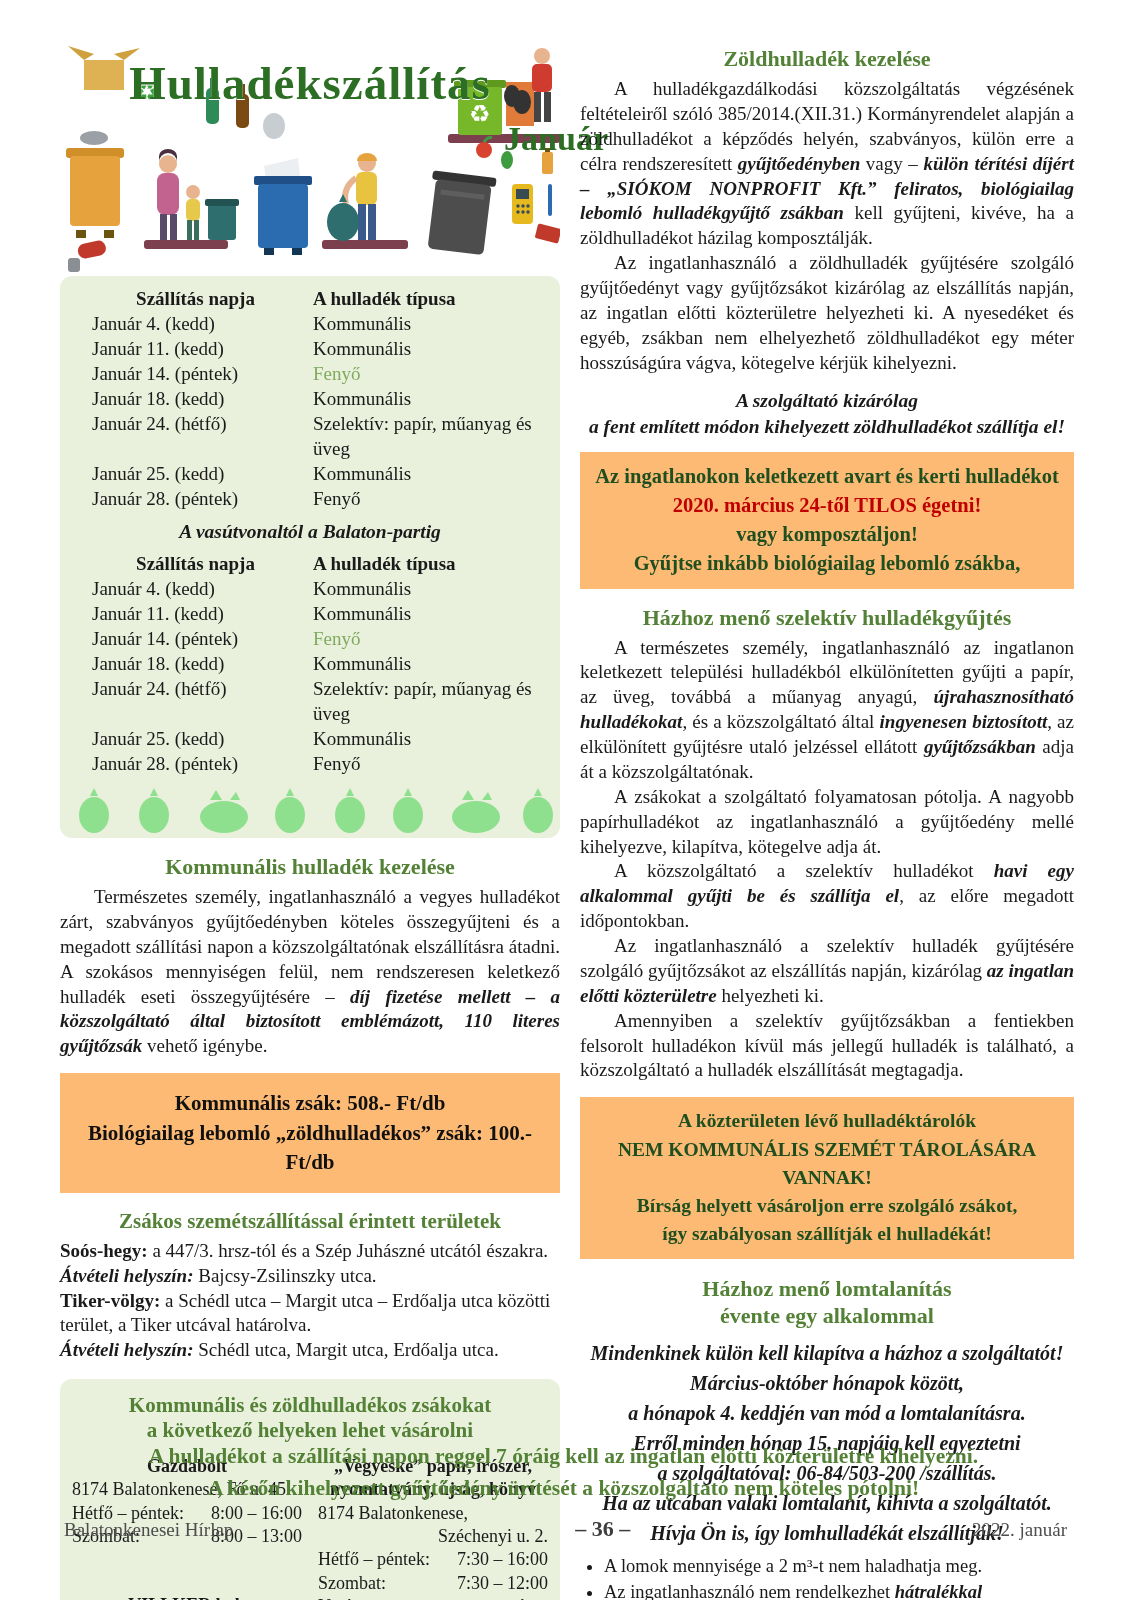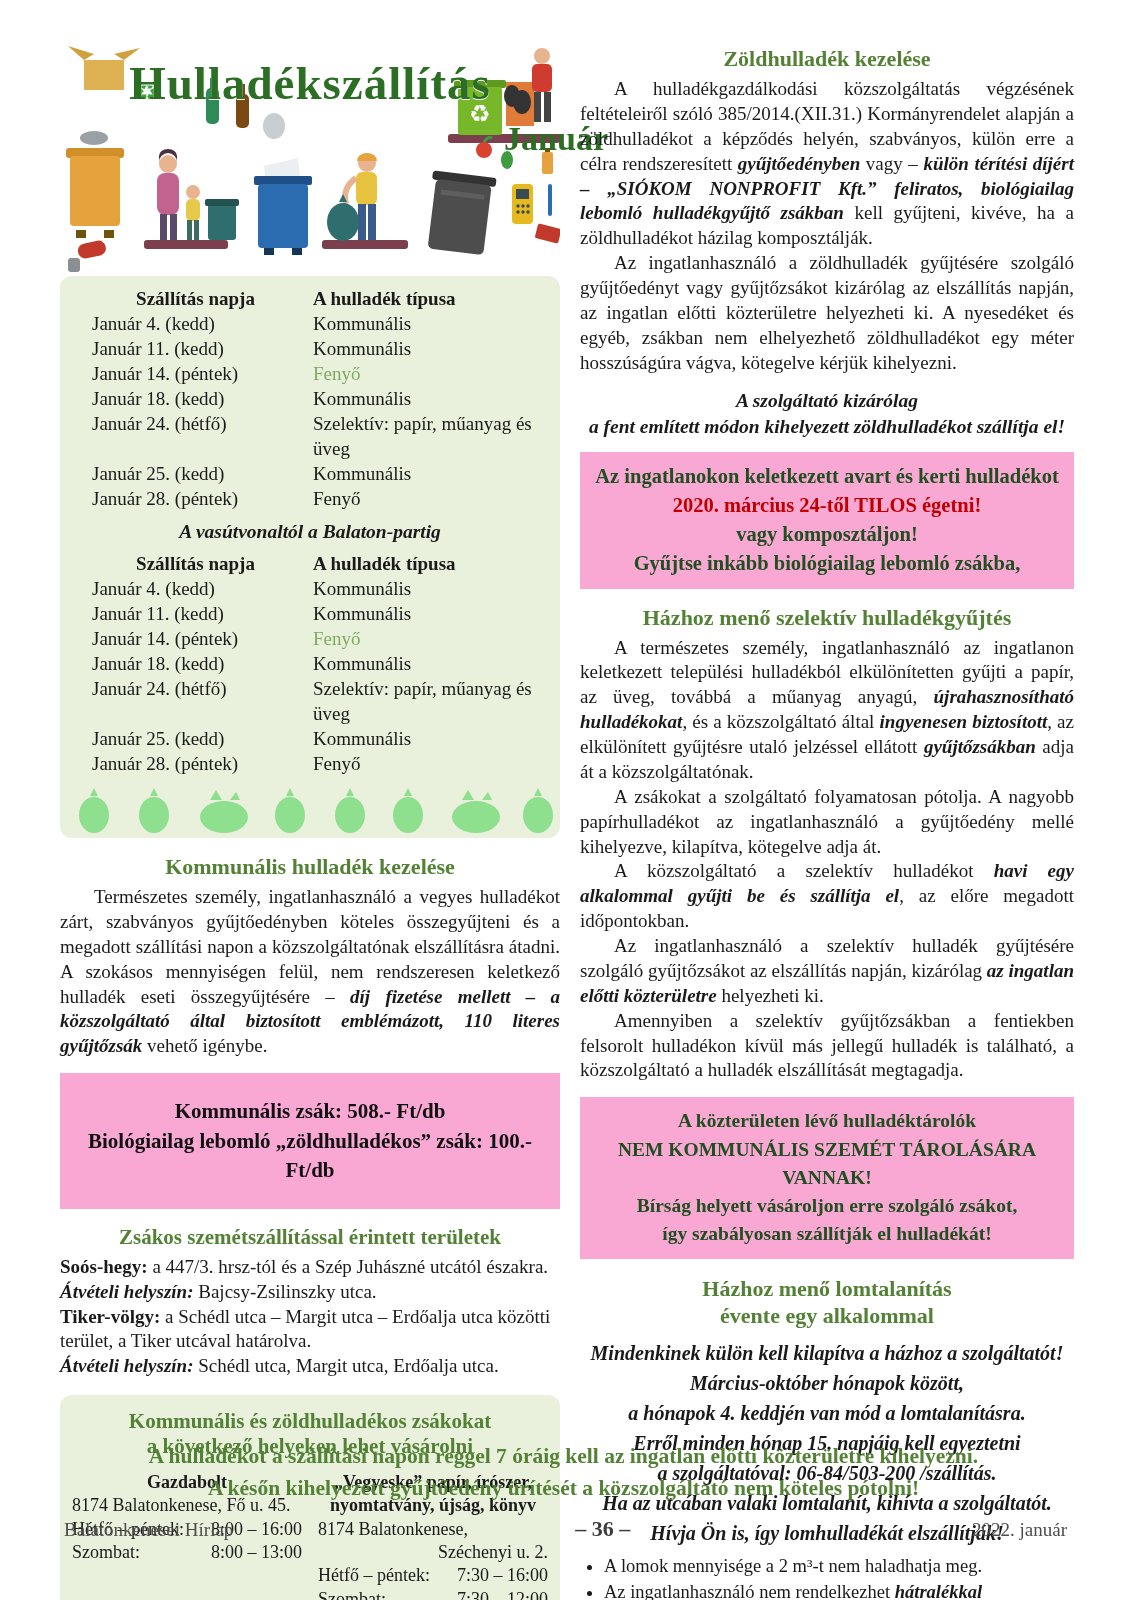--- a/index.html
+++ b/index.html
@@ -23,22 +23,22 @@
   .sched .hd{font-weight:bold;}
   .sched .c1{padding-left:14px;}
   .sched .hd.c1{text-align:center;padding-left:0;}
   .fenyo{color:#7fab5e;}
   .sub-title{text-align:center;font-weight:bold;font-style:italic;font-size:19.5px;margin:10px 0 8px;}
   .bags{display:block;margin-top:8px;}
 
   .green-h{color:#538135;font-weight:bold;text-align:center;font-size:22px;margin:16px 0 5px;}
   .green-h.small{font-size:21px;}
   .para{font-size:19px;line-height:1.31;text-align:justify;text-indent:34px;margin:0;}
-  .banner{background:#f9a8d4;text-align:center;font-weight:bold;}
-  .price-banner{margin-top:14px;padding:24px 4px;font-size:21px;line-height:1.4;color:#111;}
+  .banner{background:#fdba74;text-align:center;font-weight:bold;}
+  .price-banner{margin-top:14px;padding:16px 4px;font-size:21px;line-height:1.4;color:#111;}
   .zs-lines{font-size:19px;line-height:1.3;margin-top:4px;}
   .red{color:#c00000;}
 
   .shops-panel{margin-top:16px;padding:14px 12px 18px;}
   .shops-grid{display:grid;grid-template-columns:1fr 1fr;column-gap:16px;margin-top:12px;font-size:18px;line-height:1.3;}
   .shop{margin-top:0;}
   .shop.gap-top{margin-top:46px;}
   .shop-name{font-weight:bold;text-align:center;}
   .addr-line.right{text-align:right;}
   .hrow{display:flex;justify-content:space-between;}

